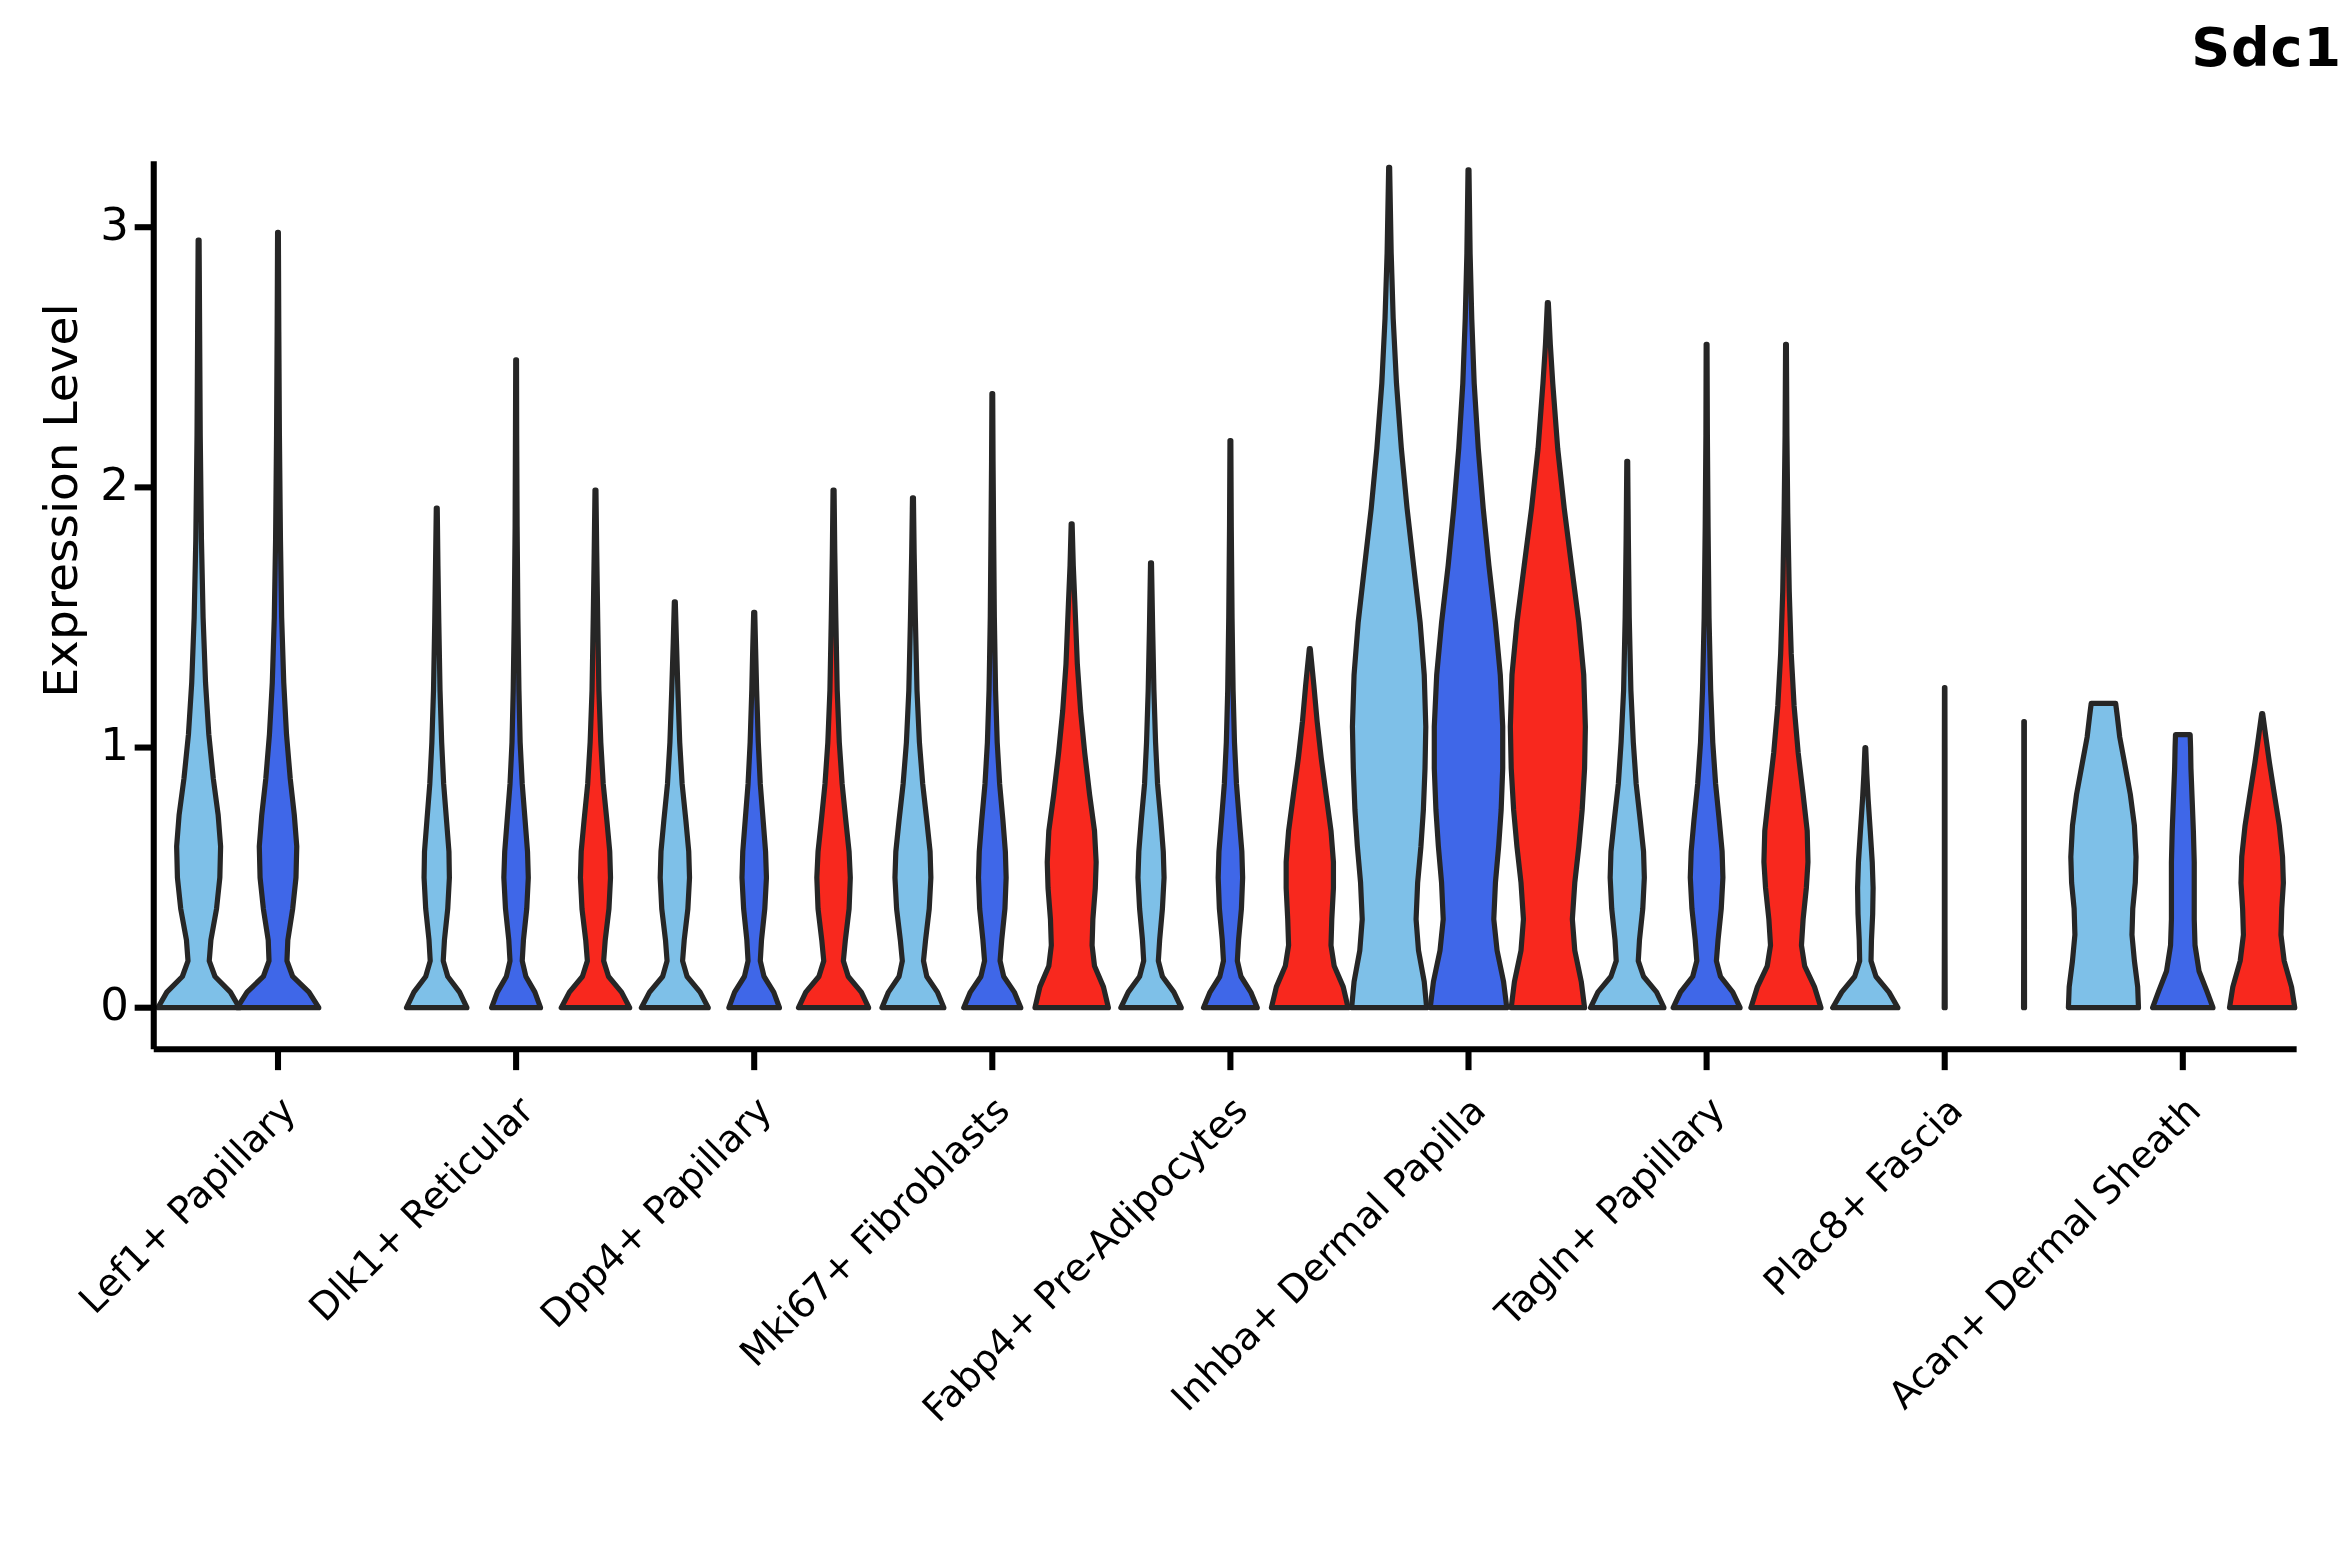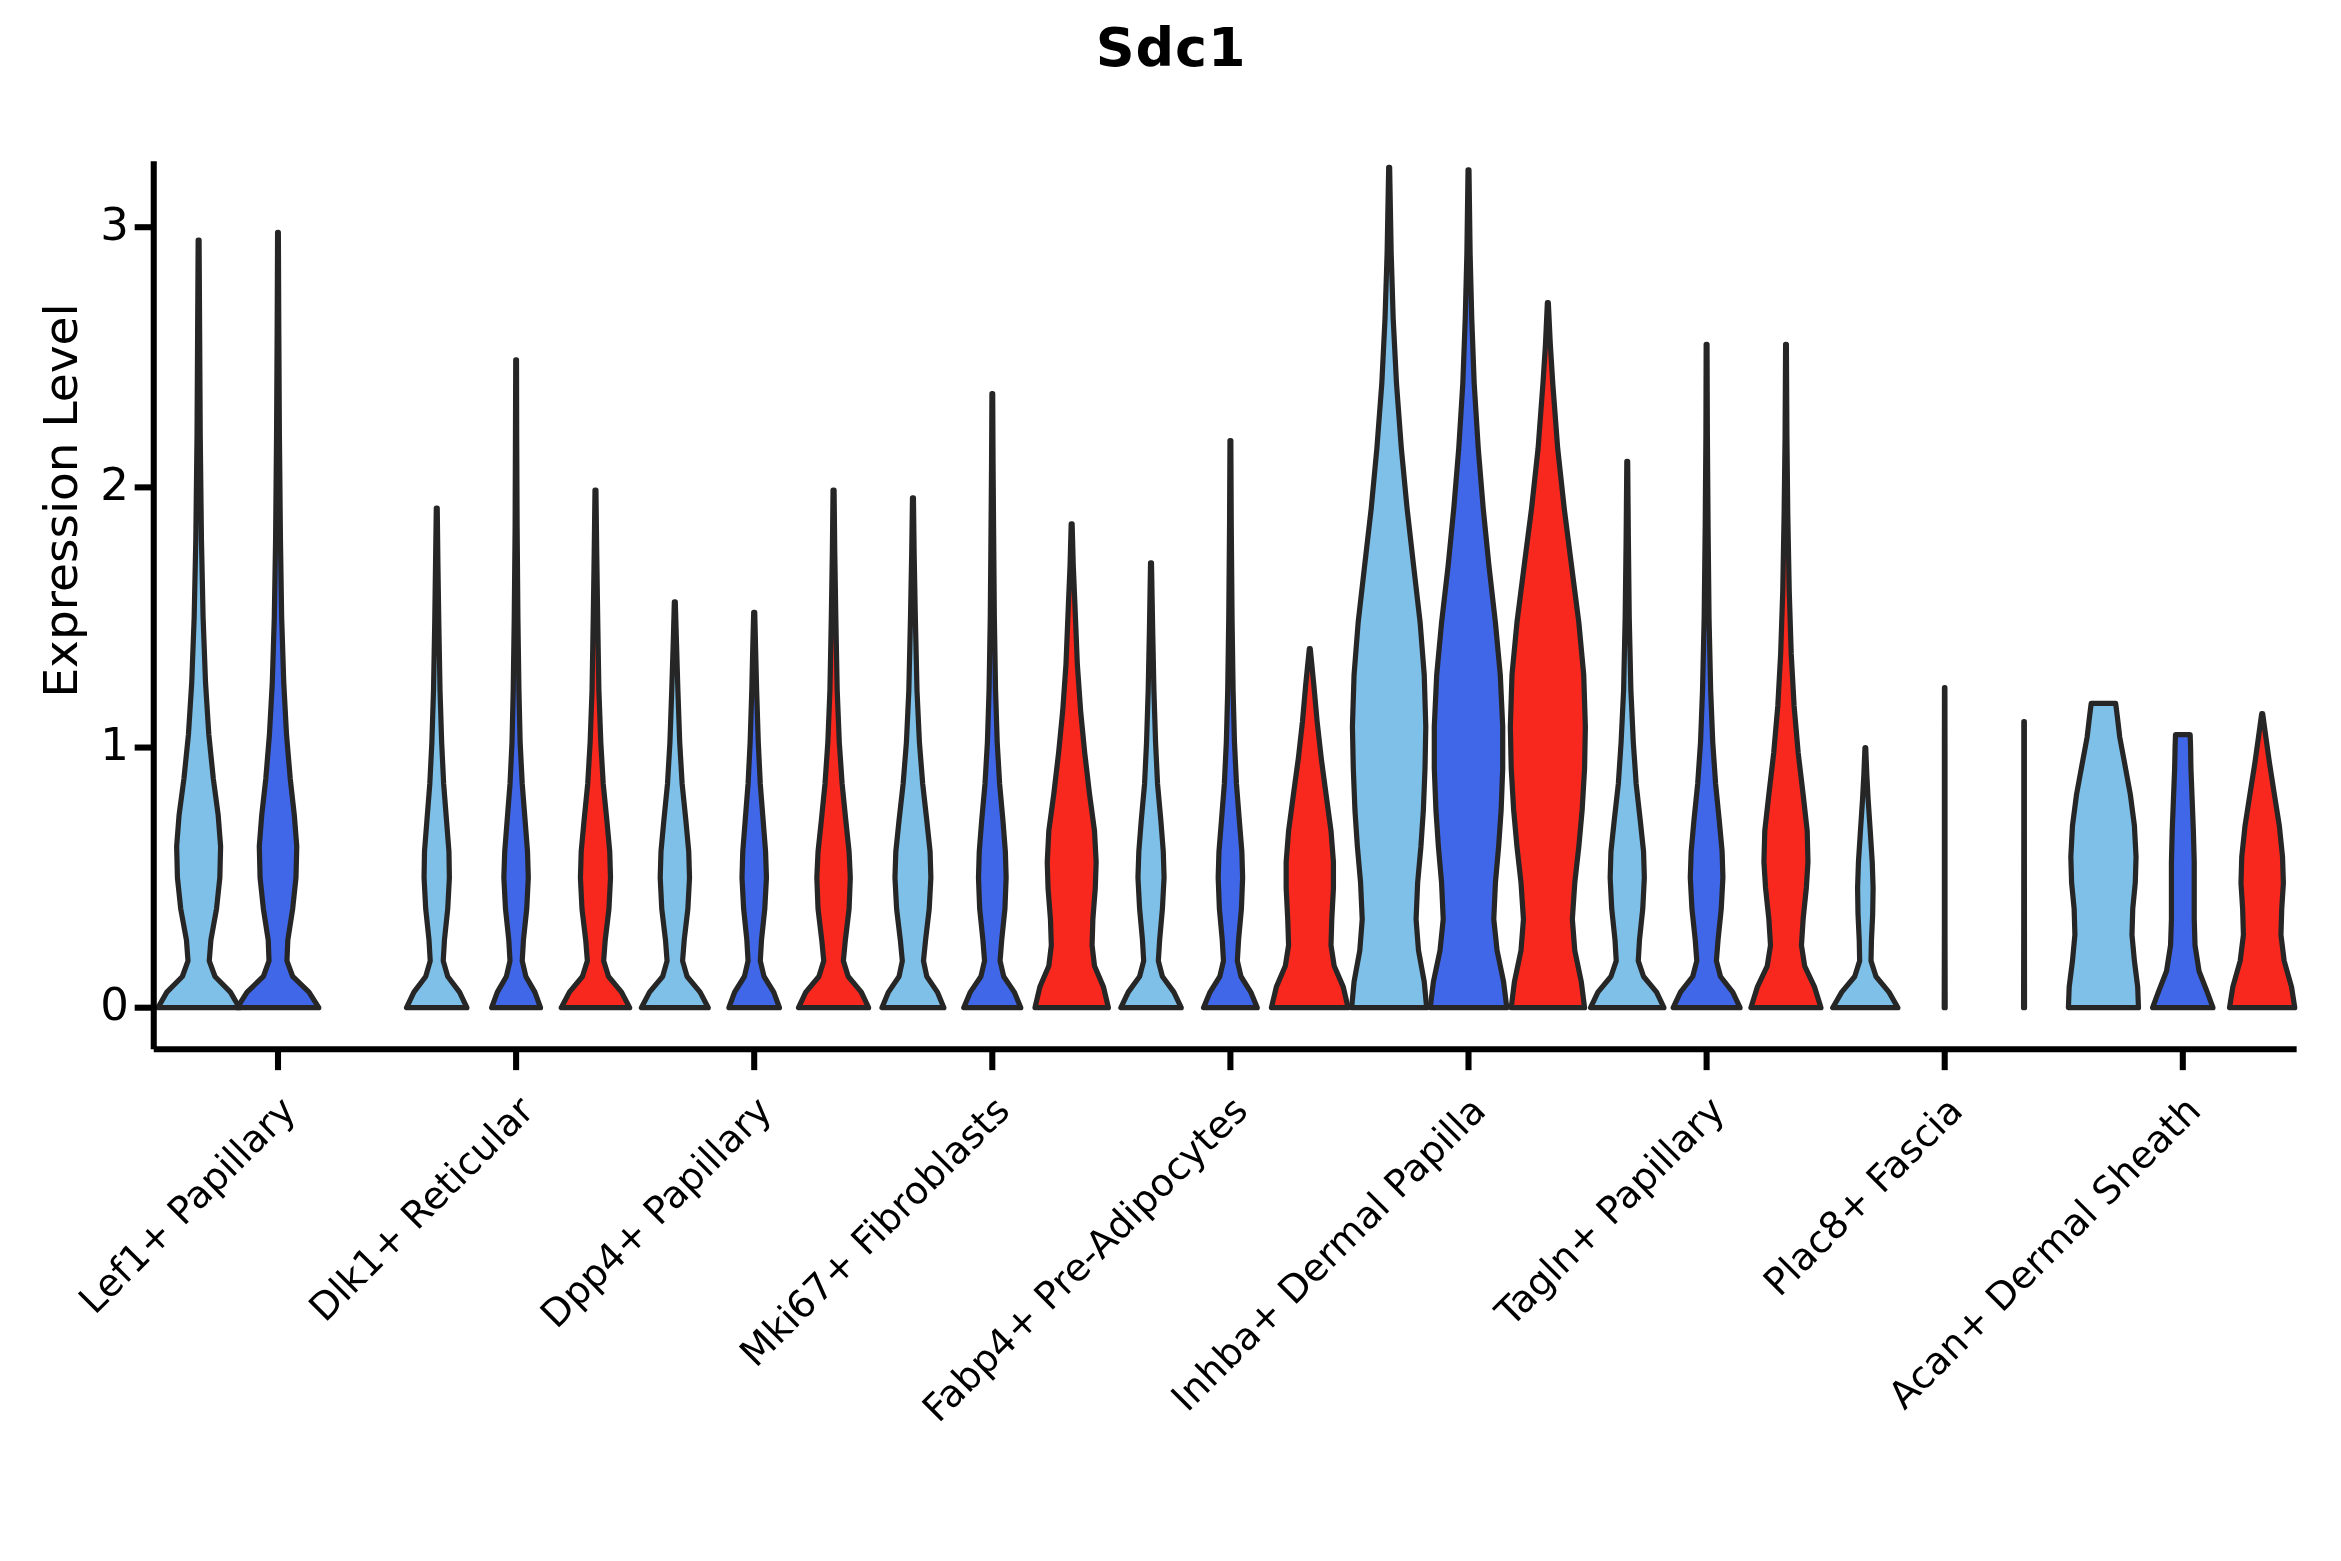--- a/index.html
+++ b/index.html
@@ -1,21 +1,21 @@
 <!DOCTYPE html>
 <html style="font-size:14px"><head>
 <meta charset="utf-8">
 <style>
   html,body{margin:0;padding:0;background:#ffffff;}
   body{width:2342px;height:1561px;font-family:"DejaVu Sans",sans-serif;overflow:hidden;}
   #root{position:relative;width:2342px;height:1561px;background:#fff;}
 
   #plot-title{
     position:absolute; left:0; top:15.6px; width:2342px;
-    text-align:center; font-size:54px; font-weight:bold; color:#000;
+    text-align:right; font-size:54px; font-weight:bold; color:#000;
     font-family:"DejaVu Sans",sans-serif; letter-spacing:0.9px;
   }
 
   #ylabel{
     position:absolute;
     left:-269px; top:473px; width:659px;
     text-align:center;
     font-size:47px; color:#000;
     transform:rotate(-90deg);
     transform-origin:50% 50%;

